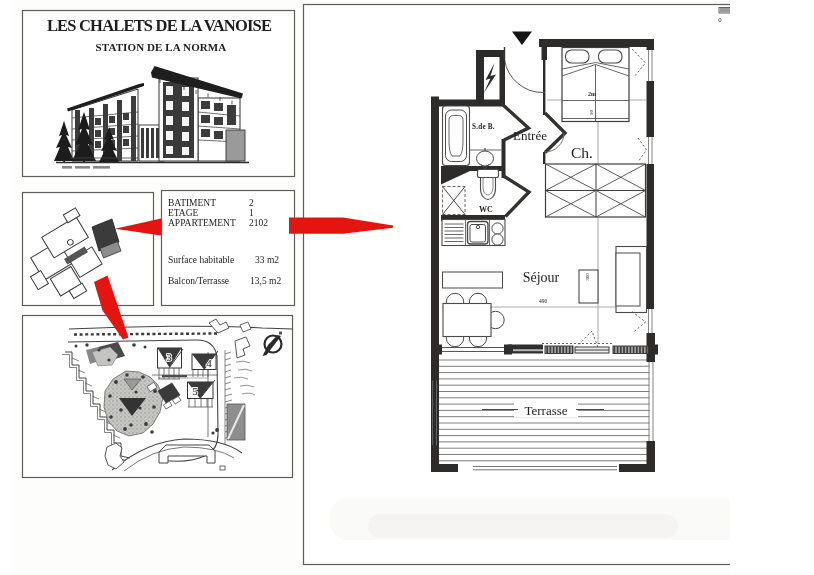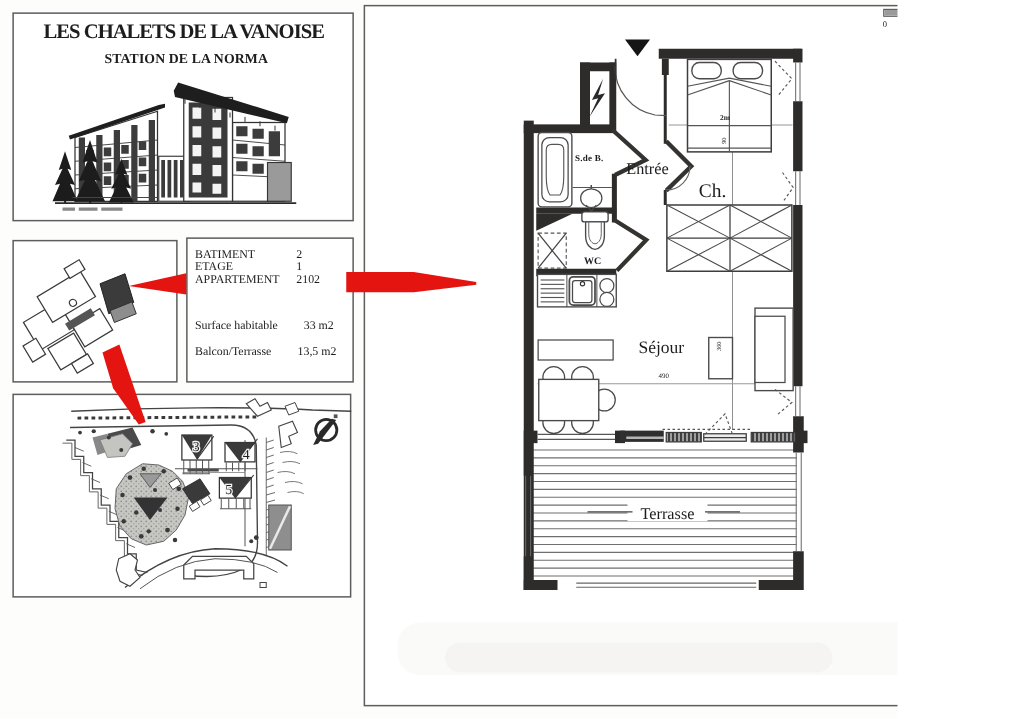--- a/index.html
+++ b/index.html
@@ -1,14 +1,14 @@
 <!DOCTYPE html>
 <html><head><meta charset="utf-8"><style>
 html,body{margin:0;padding:0;background:#ffffff;}
-#page{position:relative;width:718px;height:575px;overflow:hidden;font-family:"Liberation Serif",serif;}
+#page{position:relative;width:718px;height:575px;overflow:hidden;font-family:"Liberation Serif",serif;margin-left:12px;}
 text{font-family:"Liberation Serif",serif;fill:#1d1d1d;}
 </style></head>
 <body>
 <div id="page">
 <svg width="814" height="575" viewBox="0 0 814 575">
 <defs>
         <pattern id="spk" width="4" height="4" patternUnits="userSpaceOnUse">
           <rect width="4" height="4" fill="#c6c6c3"></rect>
           <circle cx="1" cy="1" r="0.7" fill="#8f8f8c"></circle>
           <circle cx="3" cy="3" r="0.6" fill="#a0a09d"></circle>

